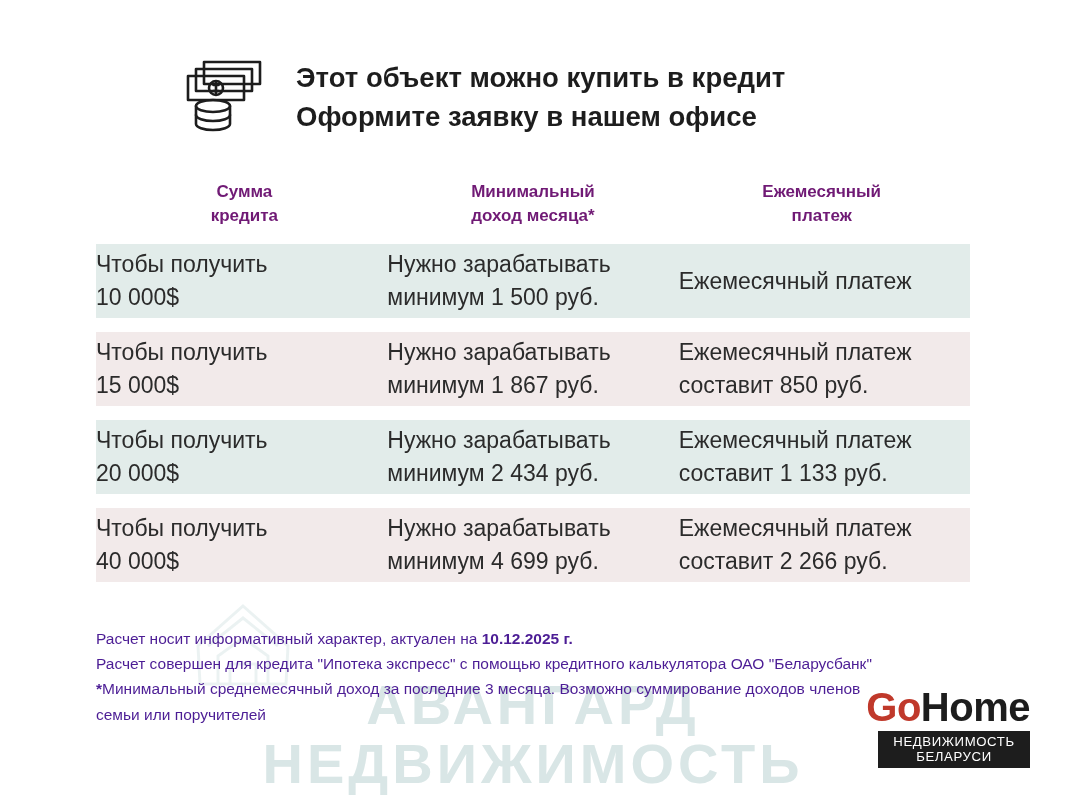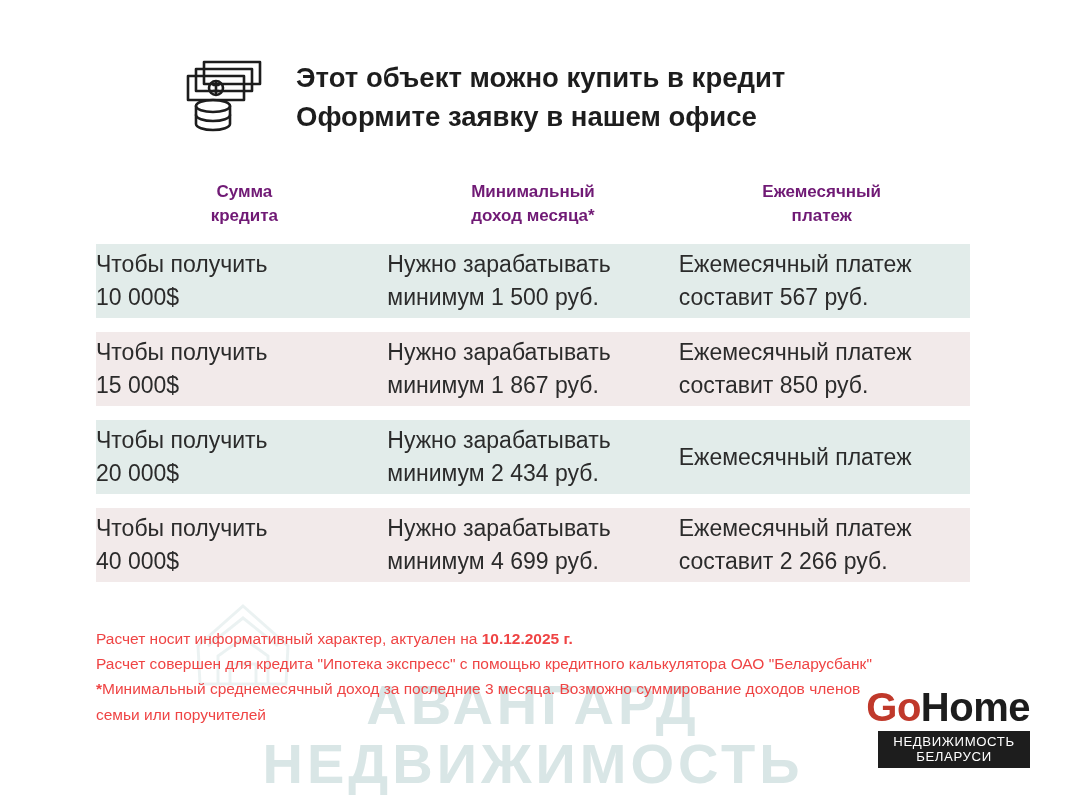--- a/index.html
+++ b/index.html
@@ -120,21 +120,21 @@
     font-size: 23px;
     color: #2b2b2b;
     line-height: 1.45;
   }
 
   
   .notes {
     margin-top: 44px;
     font-size: 15.5px;
     line-height: 1.62;
-    color: #ef4444;
+    color: #4c1d95;
     max-width: 790px;
   }
   .notes p { margin: 0; }
   .notes b { font-weight: 700; }
   .notes .star { font-weight: 700; }
 
   
   .logo {
     position: absolute;
     right: 36px;
@@ -222,21 +222,20 @@
         <div class="cell">
           <div>Чтобы получить</div>
           <div>10 000$</div>
         </div>
         <div class="cell">
           <div>Нужно зарабатывать</div>
           <div>минимум 1 500 руб.</div>
         </div>
         <div class="cell">
           <div>Ежемесячный платеж</div>
-          <div>составит 567 руб.</div>
         </div>
       </div>
 
       <div class="row pink">
         <div class="cell">
           <div>Чтобы получить</div>
           <div>15 000$</div>
         </div>
         <div class="cell">
           <div>Нужно зарабатывать</div>
@@ -252,20 +251,21 @@
         <div class="cell">
           <div>Чтобы получить</div>
           <div>20 000$</div>
         </div>
         <div class="cell">
           <div>Нужно зарабатывать</div>
           <div>минимум 2 434 руб.</div>
         </div>
         <div class="cell">
           <div>Ежемесячный платеж</div>
+          <div>составит 1 133 руб.</div>
         </div>
       </div>
 
       <div class="row pink">
         <div class="cell">
           <div>Чтобы получить</div>
           <div>40 000$</div>
         </div>
         <div class="cell">
           <div>Нужно зарабатывать</div>

